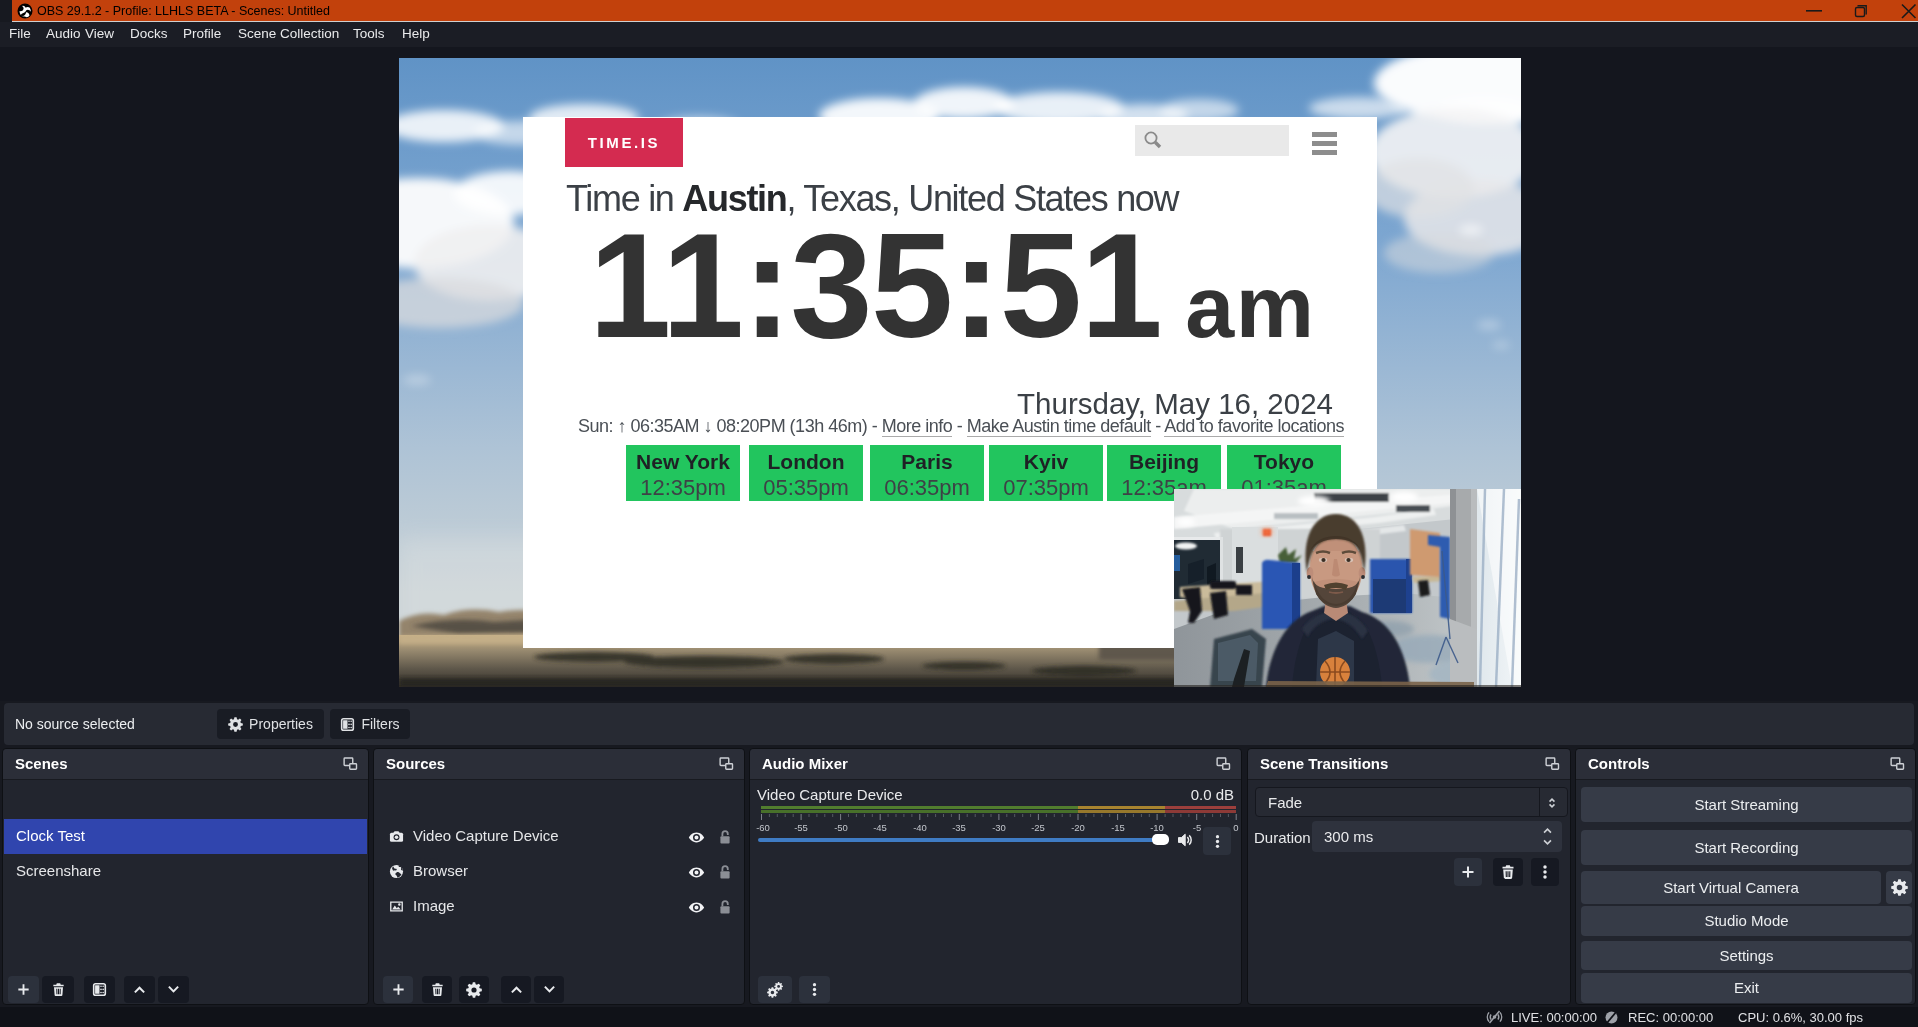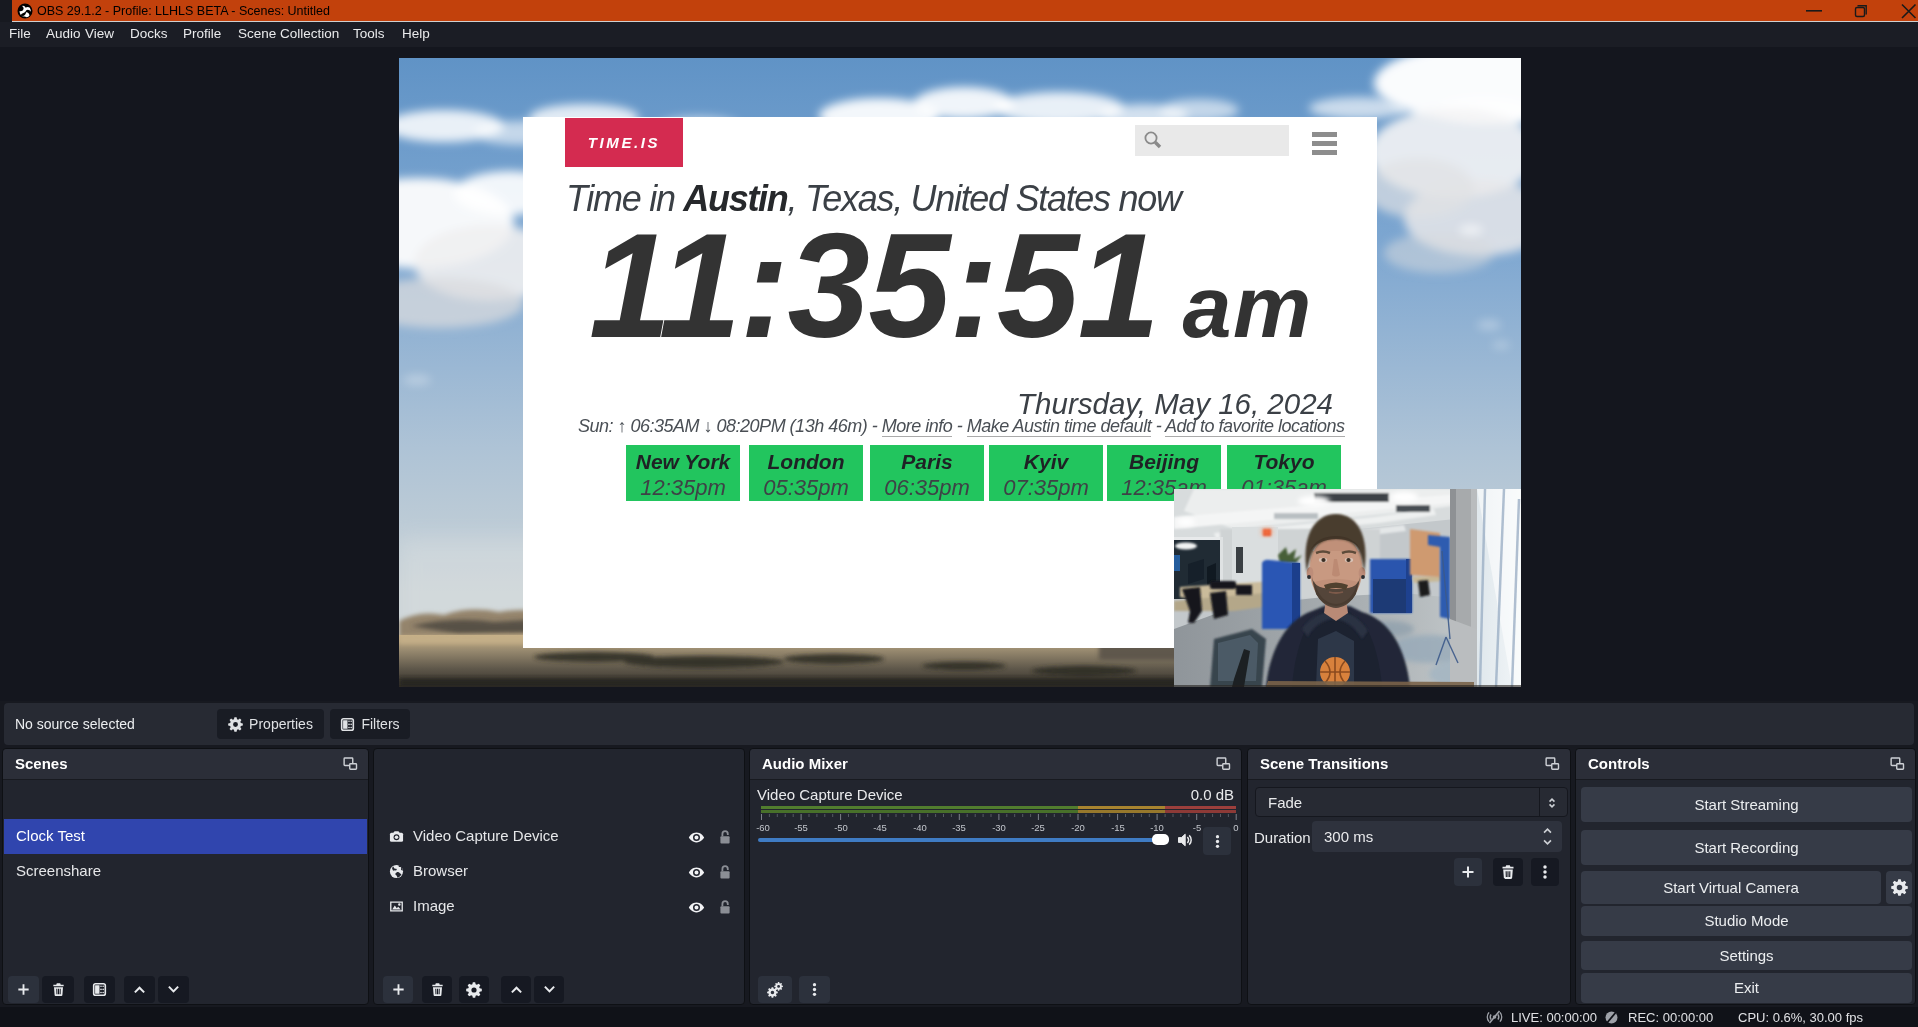--- a/index.html
+++ b/index.html
@@ -4,21 +4,21 @@
 <style>
 * { margin:0; padding:0; box-sizing:border-box; }
 html,body { width:1918px; height:1027px; overflow:hidden; background:#171920; font-family:"Liberation Sans", sans-serif; }
 #titlebar { position:absolute; left:12px; top:0; width:1918px; height:22px; background:#c2410c; border-bottom:1px solid #cfcfcf; }
 #titletext { position:absolute; left:25px; top:3.5px; font-size:12.5px; color:#000; }
 #obsicon { position:absolute; left:5px; top:3px; }
 .winbtn { position:absolute; top:0; height:22px; }
 #menubar { position:absolute; left:0; top:22px; width:1918px; height:25px; background:#1b1d25; }
 .menuitem { position:absolute; top:0; height:25px; line-height:24px; font-size:13.5px; color:#e9eaec; }
 #mainarea { position:absolute; left:0; top:47px; width:1918px; height:654px; background:#14161e; }
-#video { position:absolute; left:399px; top:11px; width:1122px; height:629px; overflow:hidden;font-style:italic; }
+#video { position:absolute; left:399px; top:11px; width:1122px; height:629px; overflow:hidden; }
 #scenebg { position:absolute; left:0; top:0; }
 #card { position:absolute; left:124px; top:59px; width:854px; height:531px; background:#fff; }
 #webcam { position:absolute; left:775px; top:431px; width:347px; height:198px; }
 #logo { position:absolute; left:42px; top:1px; width:118px; height:49px; background:#d42b50; color:#fff; font-weight:bold; font-size:15px; letter-spacing:2.6px; text-align:center; line-height:49px; }
 #searchbox { position:absolute; left:612px; top:8px; width:154px; height:31px; background:#e9e9e9; }
 #burger { position:absolute; left:789px; top:15px; width:25px; }
 #burger div { height:5px; background:#8d8d8d; margin-bottom:4px; }
 #heading { position:absolute; left:43px; top:61px; font-size:36px; color:#3b4046; letter-spacing:-1.3px; }
 #heading b { color:#26282b; }
 #bigtime { position:absolute; left:66px; top:116px; font-size:148px; line-height:106px; font-weight:bold; color:#333; letter-spacing:-1.5px; }
@@ -485,20 +485,26 @@
         <use href="#i-up"></use>
       </svg>
     </div>
   <div class="tbtn" style="left:155px; top:227px; width:31px;">
       <svg width="15" height="15" viewBox="0 0 16 16" fill="#e8eaed">
         <use href="#i-down"></use>
       </svg>
     </div>
 </div>
 <div class="panel" id="p-sources">
+  <div class="phead">
+      <span class="ptitle">Sources</span>
+      <svg class="popout" width="15" height="15" viewBox="0 0 16 16" fill="#2b2e38" stroke="#cdd0d5">
+        <use href="#i-popout"></use>
+      </svg>
+    </div>
   <div class="srow" style="top:34px;">
       <svg class="sic" width="15" height="15" viewBox="0 0 16 16" fill="#e8eaed">
         <use href="#i-cam"></use>
       </svg>
       <span class="txt">Video Capture Device</span>
       <svg class="eye" width="17" height="17" viewBox="0 0 16 16" fill="#f2f3f5">
         <use href="#i-eye"></use>
       </svg>
       <svg class="lck" width="16" height="16" viewBox="0 0 16 16" fill="#8b8e95" stroke="#8b8e95">
         <use href="#i-lock"></use>

